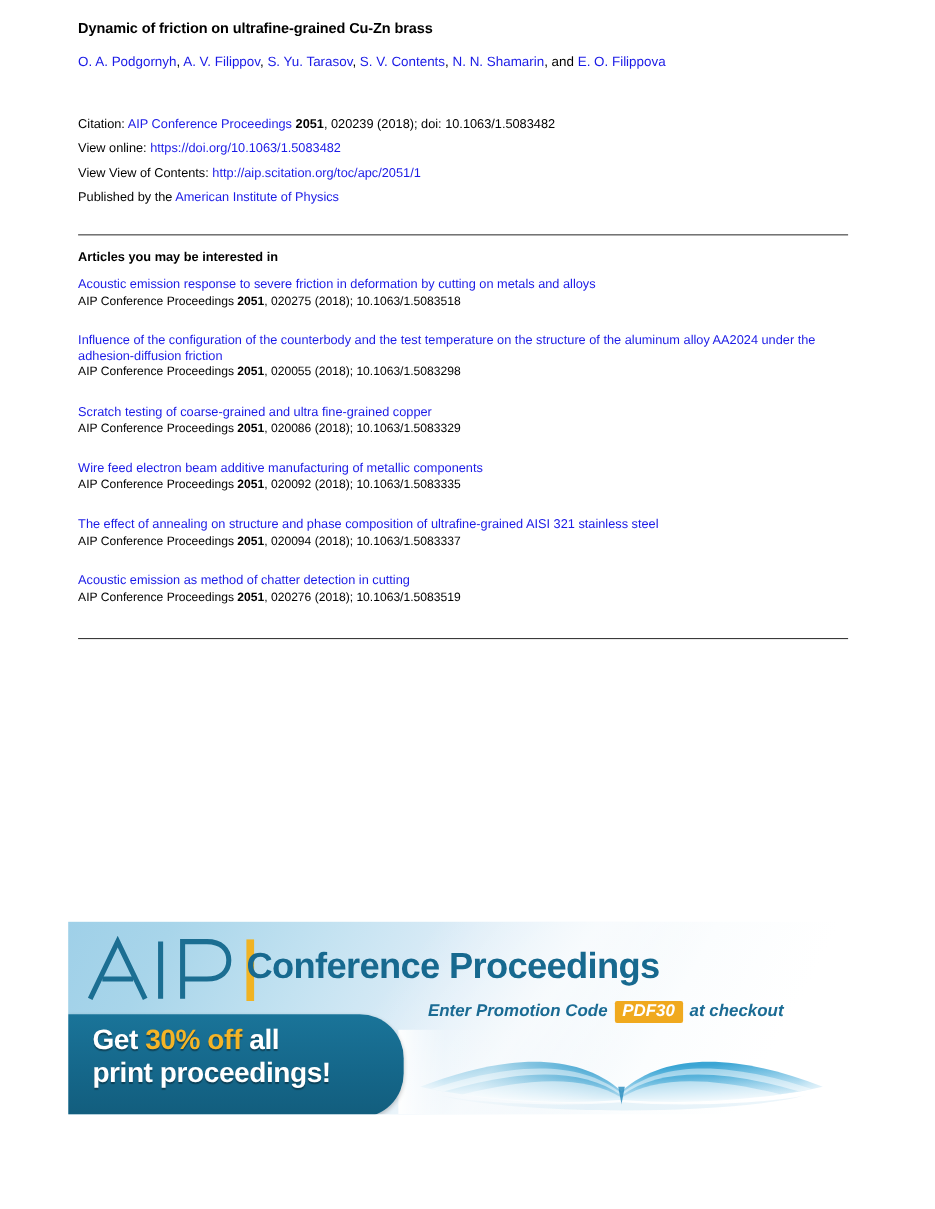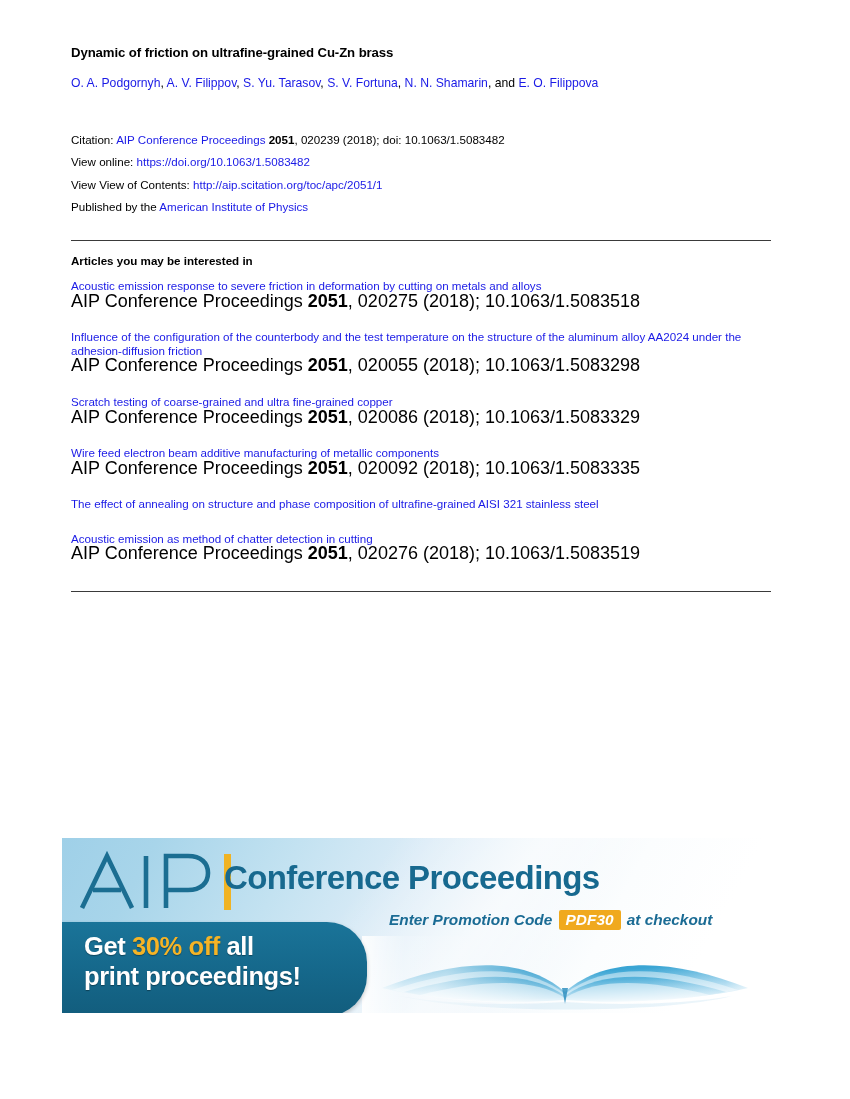--- a/index.html
+++ b/index.html
@@ -32,21 +32,21 @@
   a, .link {
     color: #1a1ae6;
     text-decoration: none;
   }
 
   
   .doc-title {
     font-size: 13.2px;
     font-weight: bold;
     color: #000;
-    margin-top: 45px;
+    margin-top: 18px;
     line-height: 16px;
     letter-spacing: -0.1px;
   }
   .authors {
     font-size: 12.2px;
     margin-top: 15px;
     line-height: 15px;
     color: #000;
   }
   .authors .link { color: #1a1ae6; }
@@ -82,21 +82,21 @@
     margin-bottom: 21px;
   }
   .article:last-child { margin-bottom: 0; }
   .article-title {
     font-size: 11.6px;
     color: #1a1ae6;
     line-height: 13.6px;
     display: block;
   }
   .article-meta {
-    font-size: 18px;
+    font-size: 11px;
     color: #000;
     line-height: 15.5px;
     margin-top: 1px;
   }
   .article-meta .vol { font-weight: bold; }
 
   
   .ad-banner {
     position: absolute;
     left: 62px;
@@ -205,21 +205,21 @@
 </style>
 </head>
 <body>
 
 <div class="page">
   <div class="content">
 
     <div class="doc-title">Dynamic of friction on ultrafine-grained Cu-Zn brass</div>
 
     <div class="authors">
-      <span class="link">O. A. Podgornyh</span><span>, </span><span class="link">A. V. Filippov</span><span>, </span><span class="link">S. Yu. Tarasov</span><span>, </span><span class="link">S. V. Fortuna</span><span>, </span><span class="link">N. N. Shamarin</span><span>, and </span><span class="link">E. O. Filippova</span>
+      <span class="link">O. A. Podgornyh</span><span>, </span><span class="link">A. V. Filippov</span><span>, </span><span class="link">S. Yu. Tarasov</span><span>, </span><span class="link">S. V. Contents</span><span>, </span><span class="link">N. N. Shamarin</span><span>, and </span><span class="link">E. O. Filippova</span>
     </div>
 
     <div class="citation-block">
       <div>
         <span>Citation: </span><span class="link">AIP Conference Proceedings</span>
         <span class="vol">2051</span><span>, 020239 (2018); doi: 10.1063/1.5083482</span>
       </div>
       <div>
         <span>View online: </span><span class="link">https://doi.org/10.1063/1.5083482</span>
       </div>
@@ -252,20 +252,21 @@
         <div class="article-meta"><span>AIP Conference Proceedings </span><span class="vol">2051</span><span>, 020086 (2018); 10.1063/1.5083329</span></div>
       </div>
 
       <div class="article">
         <span class="article-title">Wire feed electron beam additive manufacturing of metallic components</span>
         <div class="article-meta"><span>AIP Conference Proceedings </span><span class="vol">2051</span><span>, 020092 (2018); 10.1063/1.5083335</span></div>
       </div>
 
       <div class="article">
         <span class="article-title">The effect of annealing on structure and phase composition of ultrafine-grained AISI 321 stainless steel</span>
+        <div class="article-meta"><span>AIP Conference Proceedings </span><span class="vol">2051</span><span>, 020094 (2018); 10.1063/1.5083337</span></div>
       </div>
 
       <div class="article">
         <span class="article-title">Acoustic emission as method of chatter detection in cutting</span>
         <div class="article-meta"><span>AIP Conference Proceedings </span><span class="vol">2051</span><span>, 020276 (2018); 10.1063/1.5083519</span></div>
       </div>
 
     </div>
 
     <hr class="rule rule-bottom">

